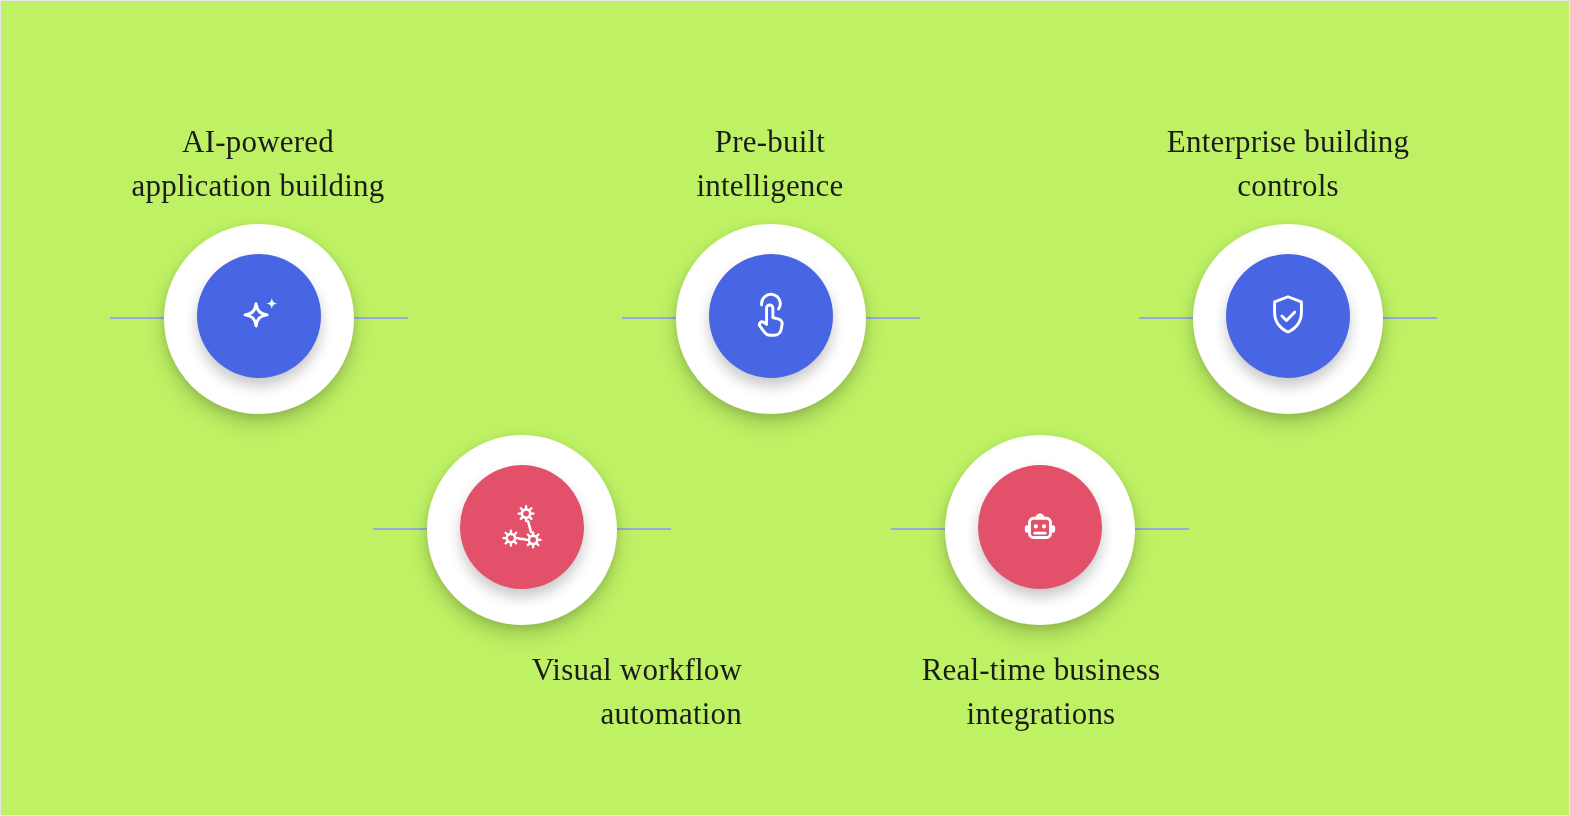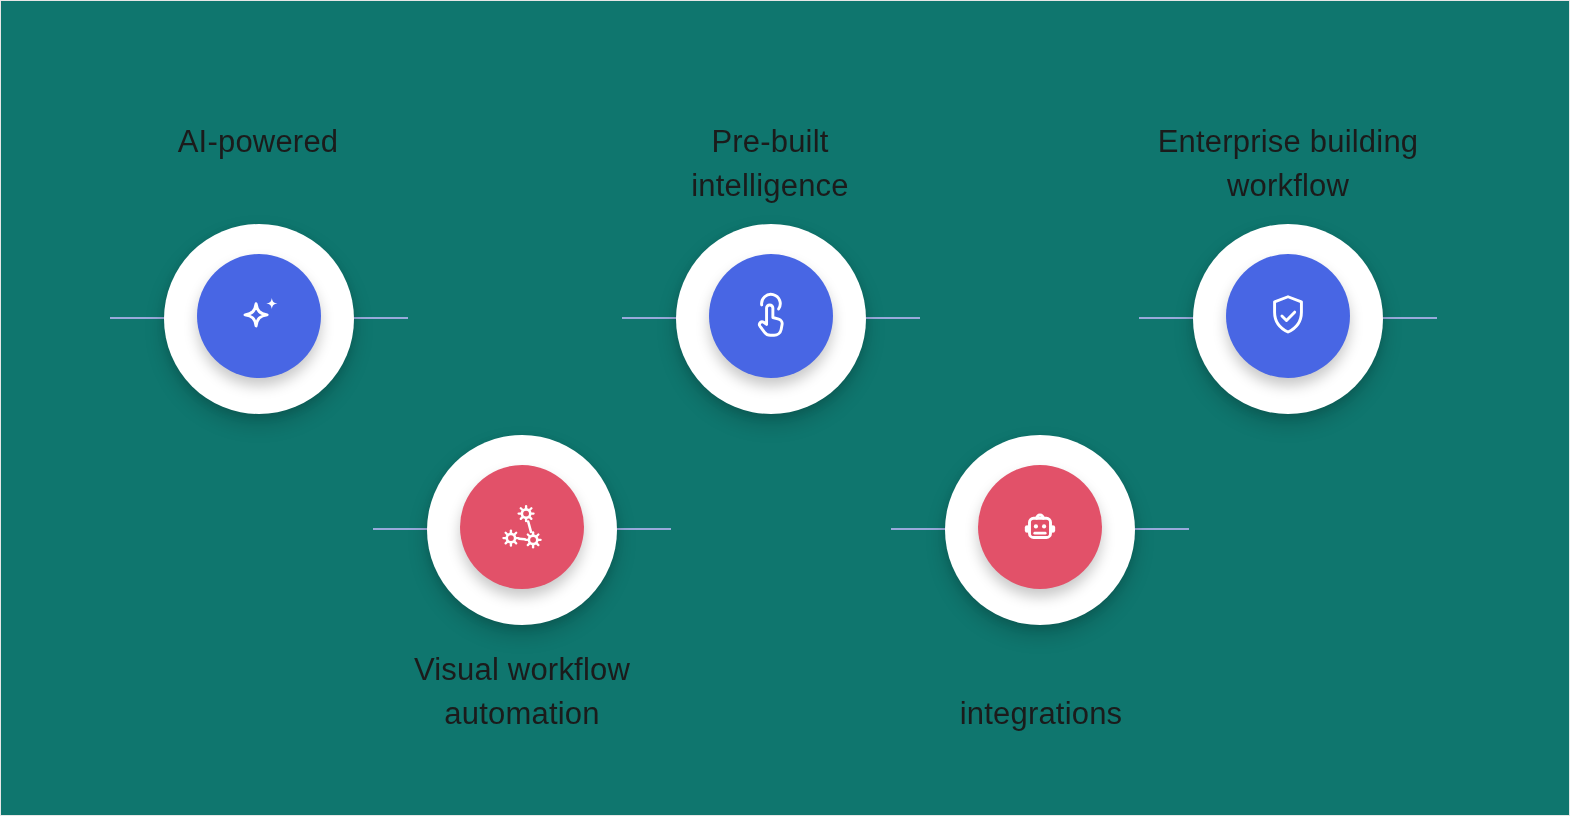--- a/index.html
+++ b/index.html
@@ -1,23 +1,23 @@
 <!DOCTYPE html>
 <html><head>
 <meta charset="utf-8">
 <style>
   html,body{margin:0;padding:0;background:#fff;}
   #canvas{
     position:relative;
     width:1570px;height:816px;
     box-sizing:border-box;
-    background:#0f766e;
+    background:#bef264;
     border:1px solid #e7e7e7;
     overflow:hidden;
-    font-family:Liberation Sans, sans-serif;
+    font-family:Liberation Serif, serif;
   }
   .label{
     position:absolute;
     width:440px;
     text-align:center;
     font-size:31px;
     line-height:44px;
     font-weight:500;
     color:#1b1b1b;
     letter-spacing:.2px;
@@ -50,45 +50,46 @@
   
   .n1{left:163px;top:223px;}
   .n2{left:675px;top:223px;}
   .n3{left:1192px;top:223px;}
   .n4{left:426px;top:434px;}
   .n5{left:944px;top:434px;}
   
   .l1{left:37px;top:119px;}
   .l2{left:549px;top:119px;}
   .l3{left:1067px;top:119px;}
-  .l4{left:301px;top:647px;}
+  .l4{left:301px;top:647px;text-align:right;}
   .l5{left:820px;top:647px;}
 </style>
 </head>
 <body>
 
 <div id="canvas">
 
   <div class="label l1">
     <span>AI-powered</span><br>
+    <span>application building</span>
   </div>
   <div class="label l2">
     <span>Pre-built</span><br>
     <span>intelligence</span>
   </div>
   <div class="label l3">
     <span>Enterprise building</span><br>
-    <span>workflow</span>
+    <span>controls</span>
   </div>
   <div class="label l4">
     <span>Visual workflow</span><br>
     <span>automation</span>
   </div>
   <div class="label l5">
-    <br>
+    <span>Real-time business</span><br>
     <span>integrations</span>
   </div>
 
   <div class="node n1">
     <span class="stub stub-left" style="background: rgb(152, 170, 219);"></span>
     <span class="stub stub-right" style="background: rgb(152, 170, 219);"></span>
     <div class="ring"></div>
     <div class="disc" style="background: rgb(72, 102, 228);">
       <svg width="56" height="56" viewBox="0 0 48 48">
         <path class="icon-stroke" d="M21.5 13.5 c1 6.3 3.2 8.5 9.5 9.5 c-6.3 1 -8.5 3.2 -9.5 9.5 c-1 -6.3 -3.2 -8.5 -9.5 -9.5 c6.3 -1 8.5 -3.2 9.5 -9.5 Z"></path>

